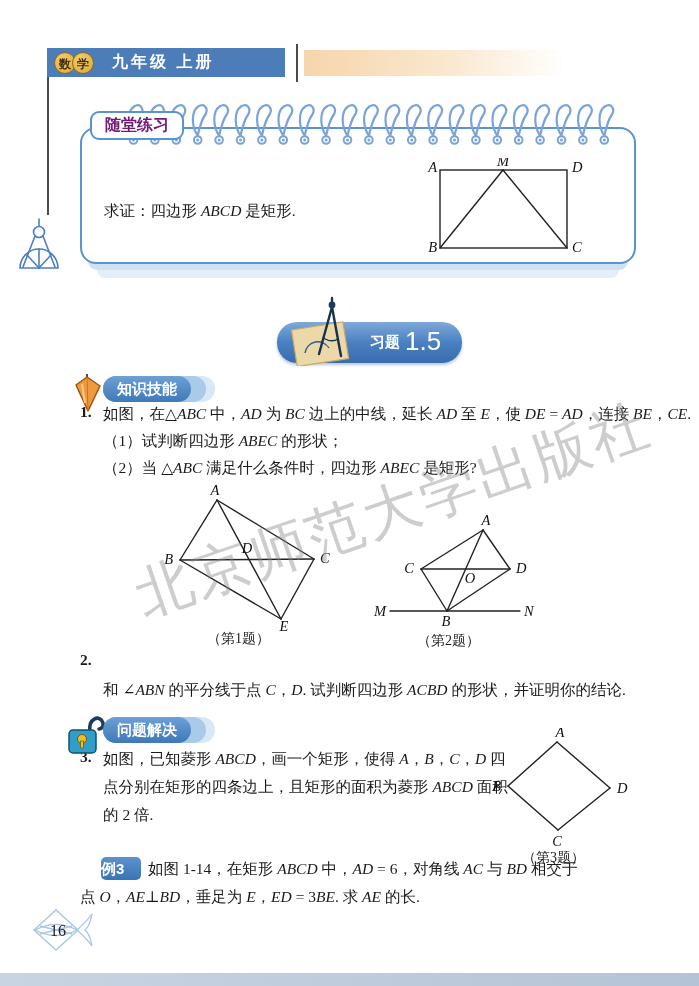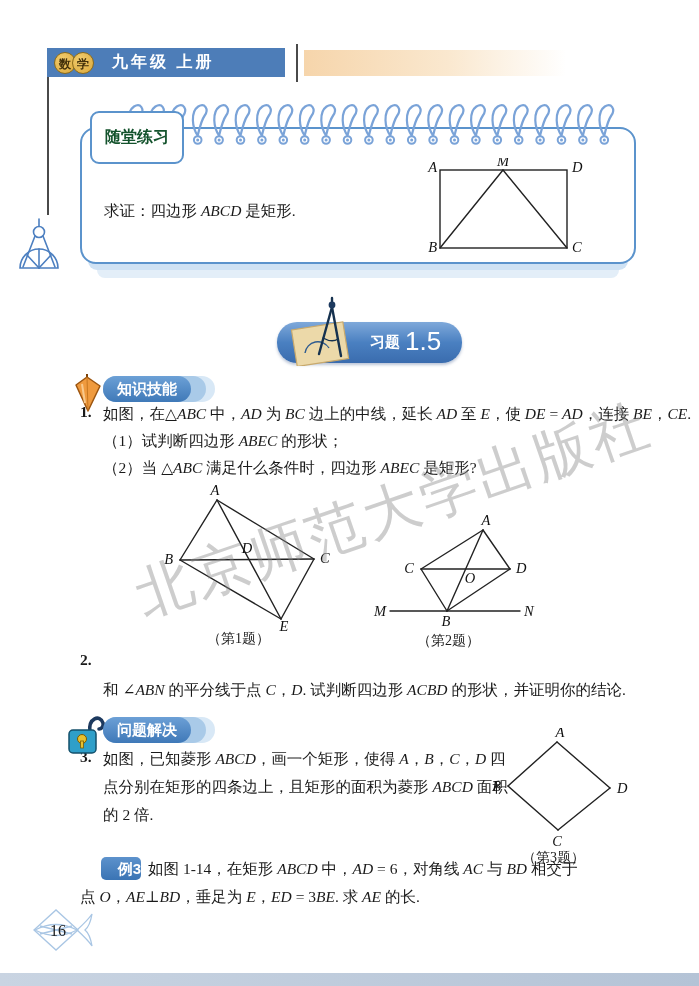--- a/index.html
+++ b/index.html
@@ -20,22 +20,22 @@
   .header-divider{position:absolute;left:296px;top:44px;width:2px;height:38px;background:#4a4a4a;}
   .header-grad{position:absolute;left:304px;top:50px;width:262px;height:26px;
                background:linear-gradient(to right,#f6d5ab 0%,#fae8cf 55%,rgba(255,255,255,0) 100%);}
   .left-rule{position:absolute;left:47px;top:77px;width:2px;height:138px;background:#4a4a4a;}
 
   
   .pbox{position:absolute;left:80px;top:127px;width:556px;height:137px;background:#fff;
         border:2.5px solid #5b93cc;border-radius:16px;z-index:2;box-sizing:border-box;}
   .pbox-shadow1{position:absolute;left:88px;top:252px;width:540px;height:18px;background:#cfe2f4;border-radius:10px;z-index:1;}
   .pbox-shadow2{position:absolute;left:97px;top:262px;width:522px;height:16px;background:#e3eef8;border-radius:10px;z-index:0;}
-  .pbox-label{position:absolute;left:90px;top:111px;padding:14px 13px;background:#fff;border:2px solid #5b93cc;
-              border-radius:9px;font:bold 16px "Liberation Sans",sans-serif;color:#14532d;z-index:4;white-space:nowrap;}
+  .pbox-label{position:absolute;left:90px;top:111px;padding:2px 13px;background:#fff;border:2px solid #5b93cc;
+              border-radius:9px;font:bold 16px "Liberation Sans",sans-serif;color:#701a75;z-index:4;white-space:nowrap;}
   #coils{position:absolute;left:127px;top:102px;z-index:3;}
   #coils path{fill:none;stroke:#7aa3d8;stroke-width:2.2;stroke-linecap:round;}
   #coils circle.ring{fill:#fff;stroke:#7aa3d8;stroke-width:2;}
   #coils circle.dot{fill:#7aa3d8;stroke:none;}
 
   
   .tline{position:absolute;font-size:15.5px;line-height:22px;white-space:nowrap;}
   .tline i{font-style:italic;}
   .pnum{position:absolute;font-weight:bold;font-size:15.5px;}
   .fig-caption{position:absolute;font-size:14px;white-space:nowrap;}
@@ -52,21 +52,21 @@
   .banner-num{color:#fff;font:26px "Liberation Sans",sans-serif;margin-left:5px;margin-top:-2px;}
 
   
   .pill-back1{position:absolute;background:#d8e8f6;border-radius:13px;height:26px;z-index:1;}
   .pill-back2{position:absolute;background:#a9cae8;border-radius:13px;height:26px;z-index:2;}
   .pill{position:absolute;height:26px;padding:0 14px;border-radius:13px;z-index:3;
         background:linear-gradient(180deg,#6ca0d6,#3f79b8);color:#fff;
         font:bold 15px/26px "Liberation Sans",sans-serif;white-space:nowrap;}
 
   .ex-badge{position:absolute;left:101px;top:857px;width:40px;height:23px;border-radius:5px;
-            background:linear-gradient(180deg,#5d92cc,#3a74b4);color:#fff;text-align:right;
+            background:linear-gradient(180deg,#5d92cc,#3a74b4);color:#fff;text-align:left;
             font:bold 15px/23px "Liberation Sans",sans-serif;z-index:2;}
 
   .watermark{position:absolute;left:138px;top:560px;transform:rotate(-19deg);transform-origin:0 50%;
              font-size:57px;letter-spacing:3px;color:#8a8a8a;opacity:.42;white-space:nowrap;z-index:6;
              font-family:"Liberation Serif","DejaVu Serif",serif;pointer-events:none;}
 
   .bottom-strip{position:absolute;left:0;top:973px;width:699px;height:13px;
                 background:linear-gradient(to right,#c9d4e2,#b4c3d6);}
 </style>
 </head>

